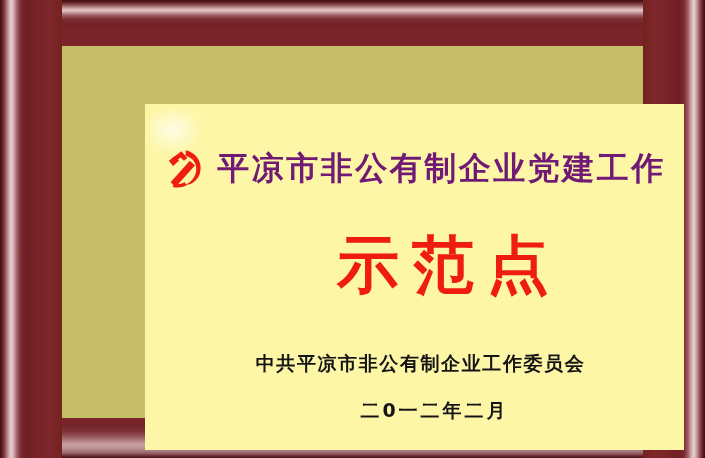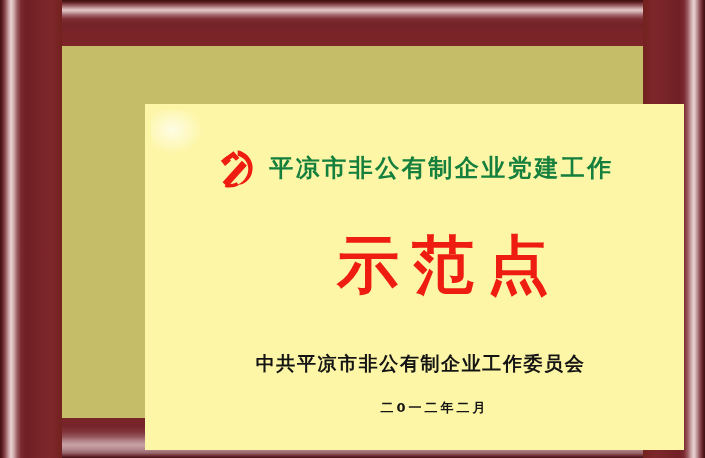--- a/index.html
+++ b/index.html
@@ -112,23 +112,23 @@
   }
   #cpc-emblem {
     width: 42px;
     height: 42px;
     flex: 0 0 auto;
     margin-right: 12px;
     display: block;
   }
   #title-text {
     font-family: "DejaVu Sans", "Liberation Sans", sans-serif;
-    font-size: 24px;
-    font-weight: bold;
-    color: #15803d;
+    font-size: 32px;
+    font-weight: bold;
+    color: #701a75;
     letter-spacing: 2.5px;
     white-space: nowrap;
     line-height: 1;
   }
 
   
   #headline {
     position: absolute;
     left: 0;
     top: 130px;
@@ -163,21 +163,21 @@
   }
   #date {
     position: absolute;
     left: 0;
     top: 297px;
     width: 539px;
     text-align: center;
     padding-left: 40px;
     box-sizing: border-box;
     font-family: "DejaVu Sans", "Liberation Sans", sans-serif;
-    font-size: 13px;
+    font-size: 19px;
     font-weight: bold;
     color: #141414;
     letter-spacing: 3px;
     white-space: nowrap;
     line-height: 1;
   }
 </style>
 </head>
 <body>
 

